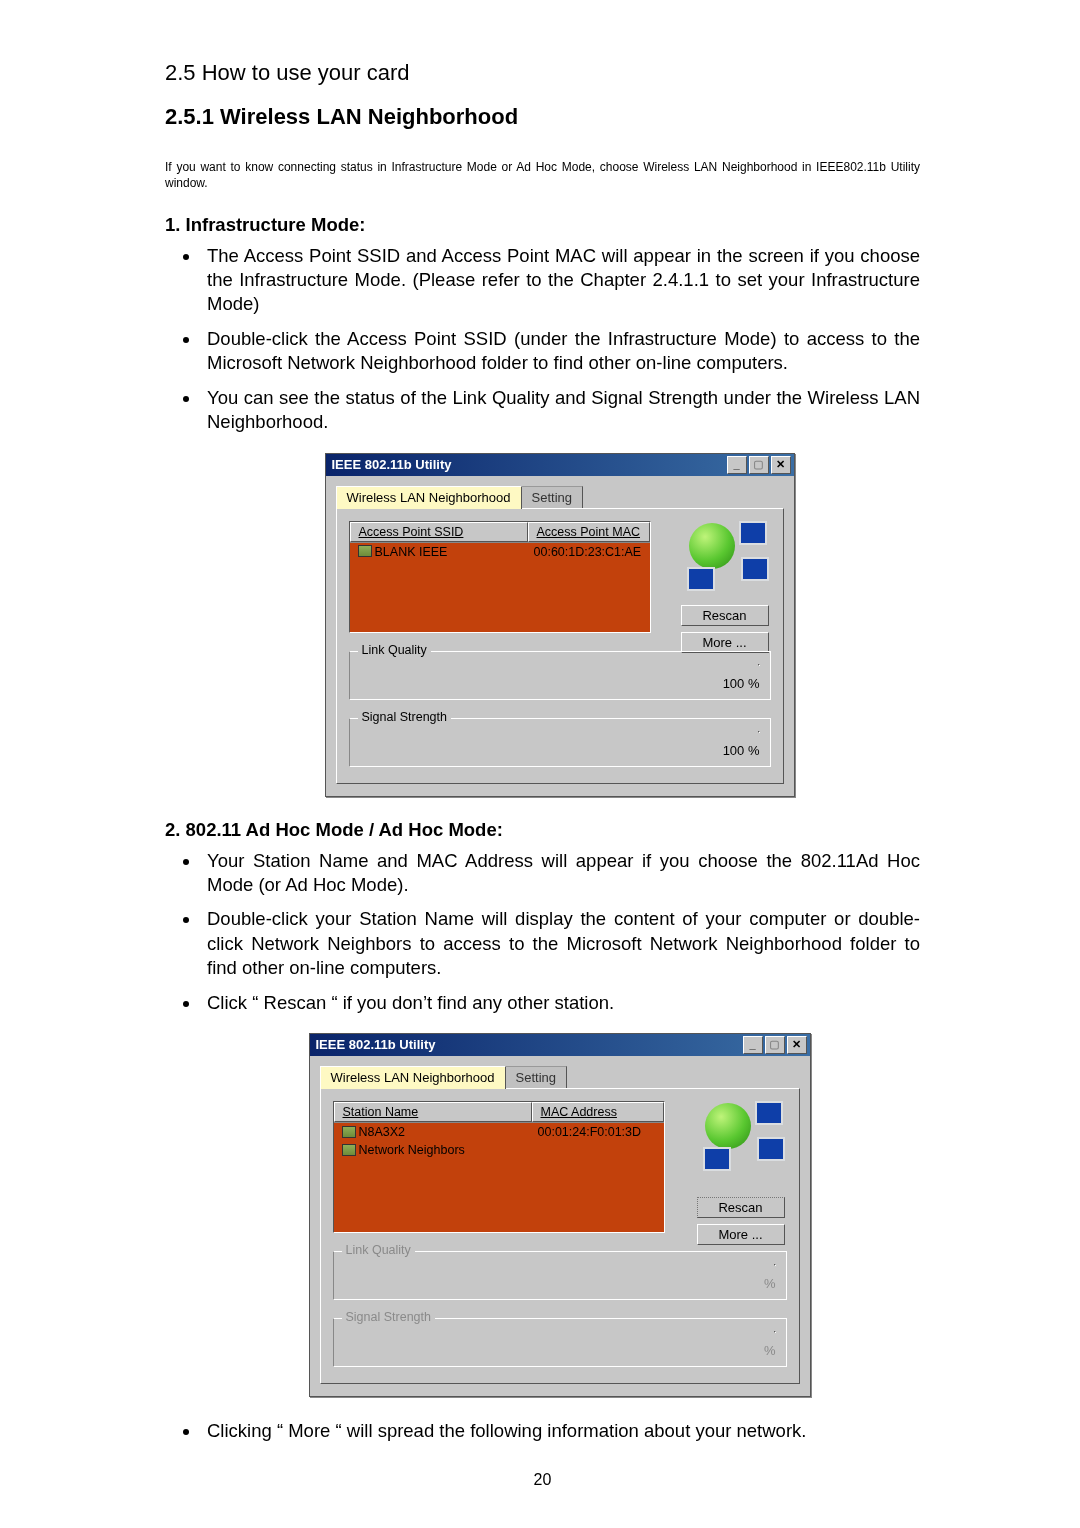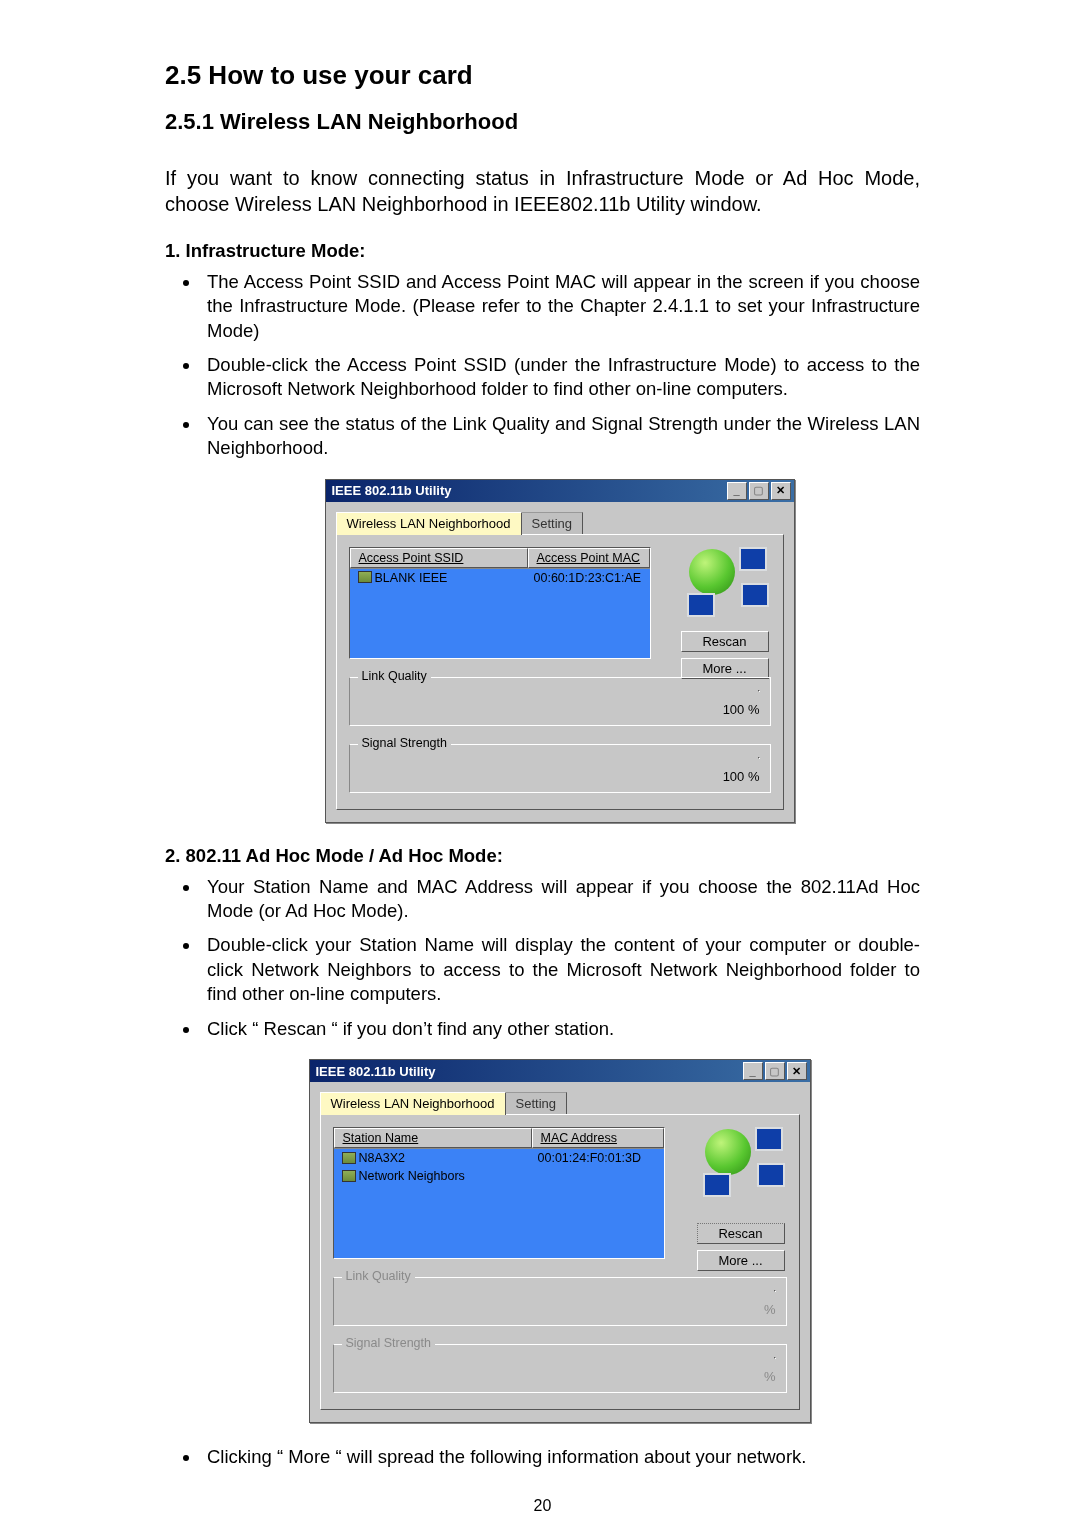--- a/index.html
+++ b/index.html
@@ -9,31 +9,31 @@
     font-family: Arial, Helvetica, sans-serif;
     color: #000;
     width: 1080px;
   }
   .page {
     width: 1080px;
     padding: 60px 160px 40px 165px;
     box-sizing: border-box;
   }
   .h-section {
-    font-size: 26px;
-    font-weight: bold;
+    font-size: 22px;
+    font-weight: normal;
     margin: 0 0 18px 0;
   }
   .h-subsection {
     font-size: 22px;
     font-weight: bold;
     margin: 0 0 30px 0;
   }
   .body-text {
-    font-size: 20px;
+    font-size: 12px;
     line-height: 1.32;
     margin: 0 0 22px 0;
     text-align: justify;
   }
   .list-heading {
     font-size: 18.5px;
     font-weight: bold;
     margin: 0 0 8px 0;
   }
   ul.bullets {
@@ -105,21 +105,21 @@
   .tab-body {
     border:1px solid #fff;
     border-right-color:#555; border-bottom-color:#555;
     background:#c7c7c7;
     padding:12px 12px 16px 12px;
     position:relative;
   }
   .tab-body.pad-top { margin-top:-1px; }
 
   .listbox {
-    background:#3b82f6;
+    background:#c2410c;
     border-top:1px solid #555; border-left:1px solid #555;
     border-right:1px solid #fff; border-bottom:1px solid #fff;
     font-size:12.5px;
     color:#000;
   }
   .lb-head {
     display:flex;
     background:#c7c7c7;
     border-bottom:1px solid #888;
   }

